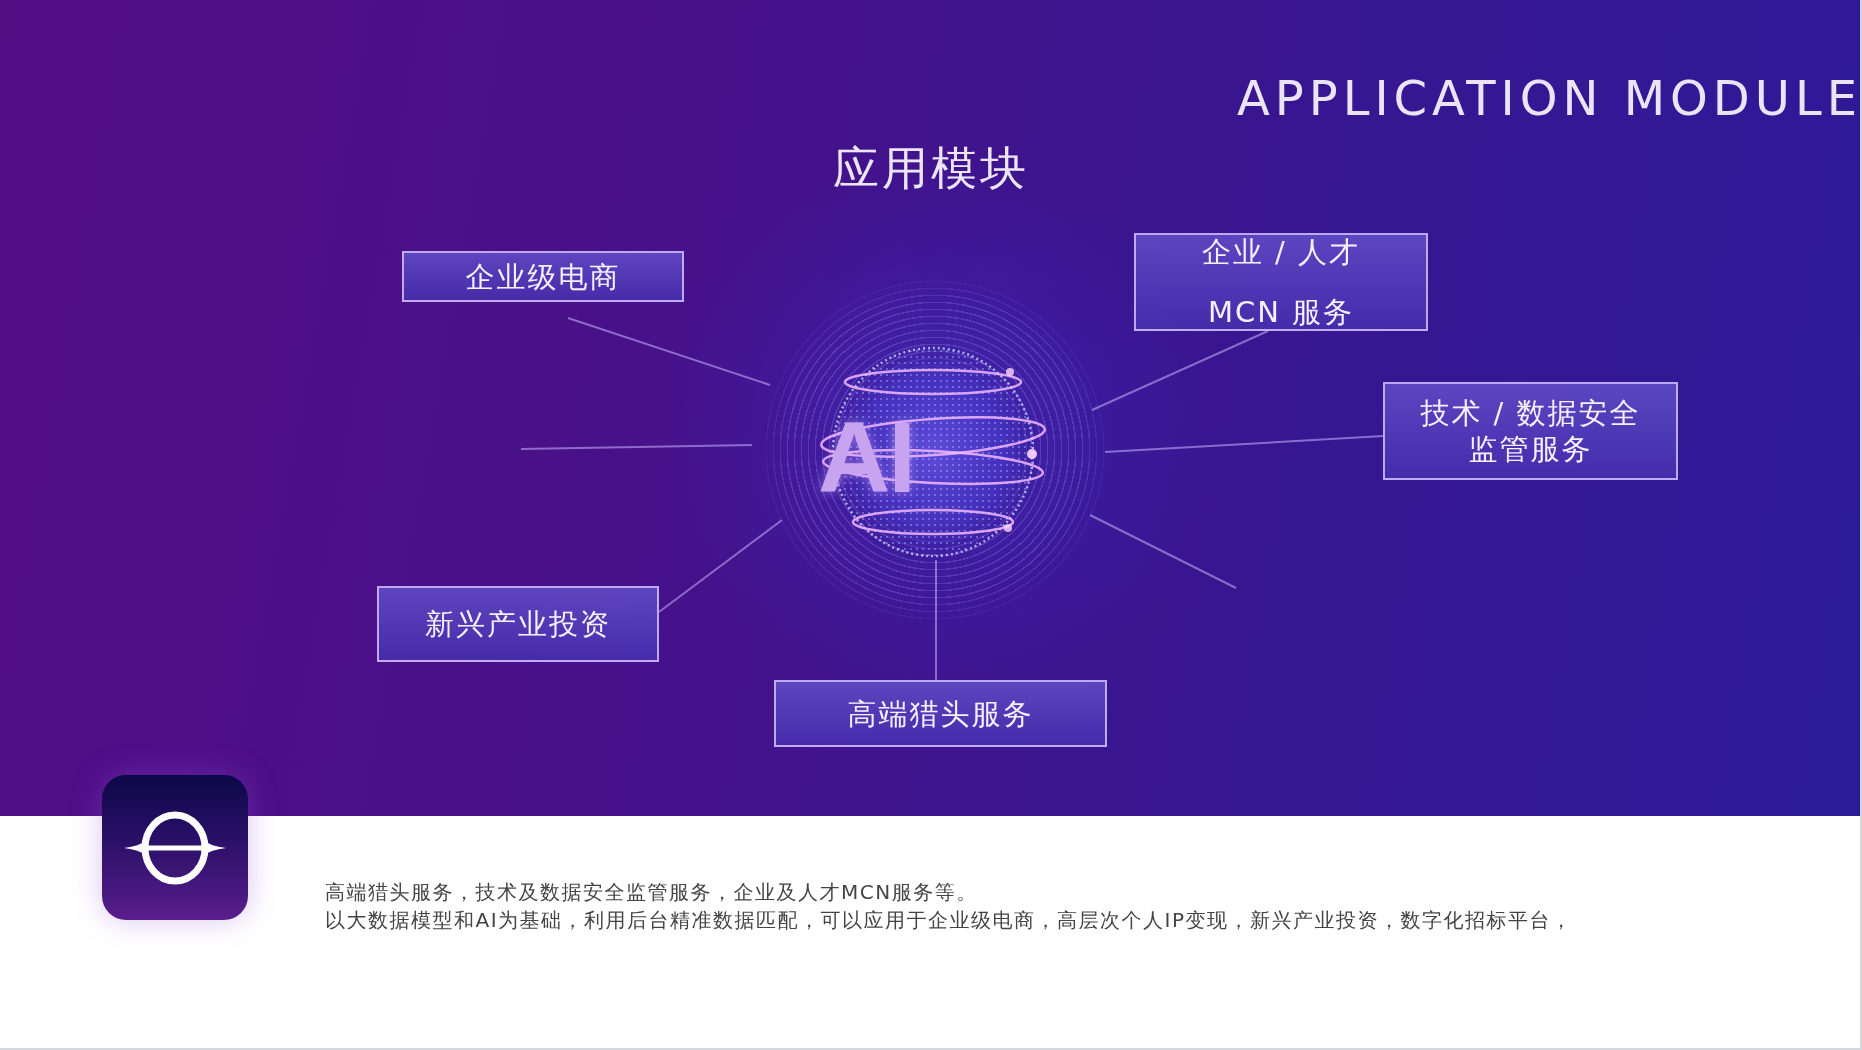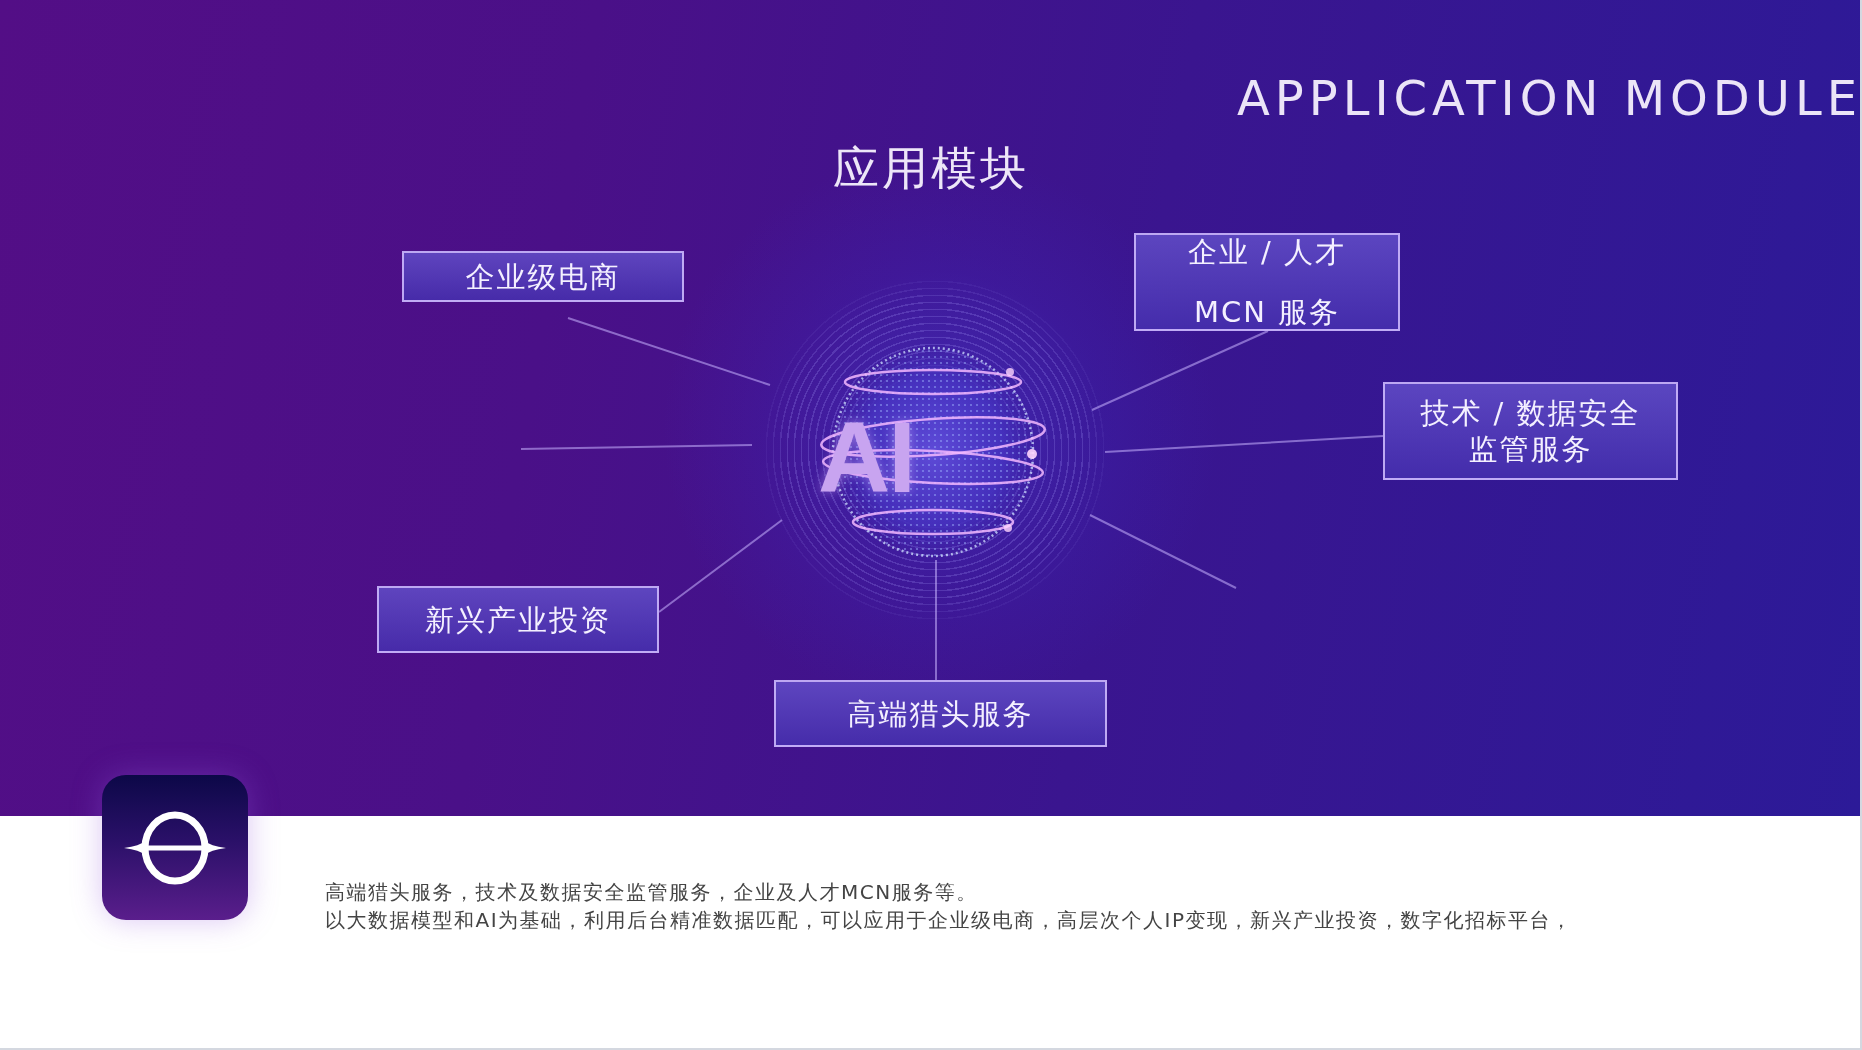--- a/index.html
+++ b/index.html
@@ -130,32 +130,32 @@
           <circle cx="190" cy="186" r="4" fill-opacity="0.8"></circle>
         </g>
       </svg>
       <div class="globe-text">AI</div>
     </div>
 
     <div class="node" style="left:402px; top:251px; width:282px; height:51px;">
       <span>企业级电商</span>
     </div>
 
-    <div class="node" style="left:1134px; top:233px; width:266px; height:98px;gap:24px;">
+    <div class="node" style="left:1134px; top:233px; width:294px; height:98px;gap:24px;">
       <span>企业 / 人才</span>
       <span>MCN 服务</span>
     </div>
 
 
     <div class="node" style="left:1383px; top:382px; width:295px; height:98px;">
       <span>技术 / 数据安全</span>
       <span>监管服务</span>
     </div>
 
-    <div class="node" style="left:377px; top:586px; width:282px; height:67px;">
+    <div class="node" style="left:377px; top:586px; width:282px; height:76px;">
       <span>新兴产业投资</span>
     </div>
 
 
     <div class="node" style="left:774px; top:680px; width:333px; height:67px;">
       <span>高端猎头服务</span>
     </div>
   </div>
 
   <div class="bottom-logo">

